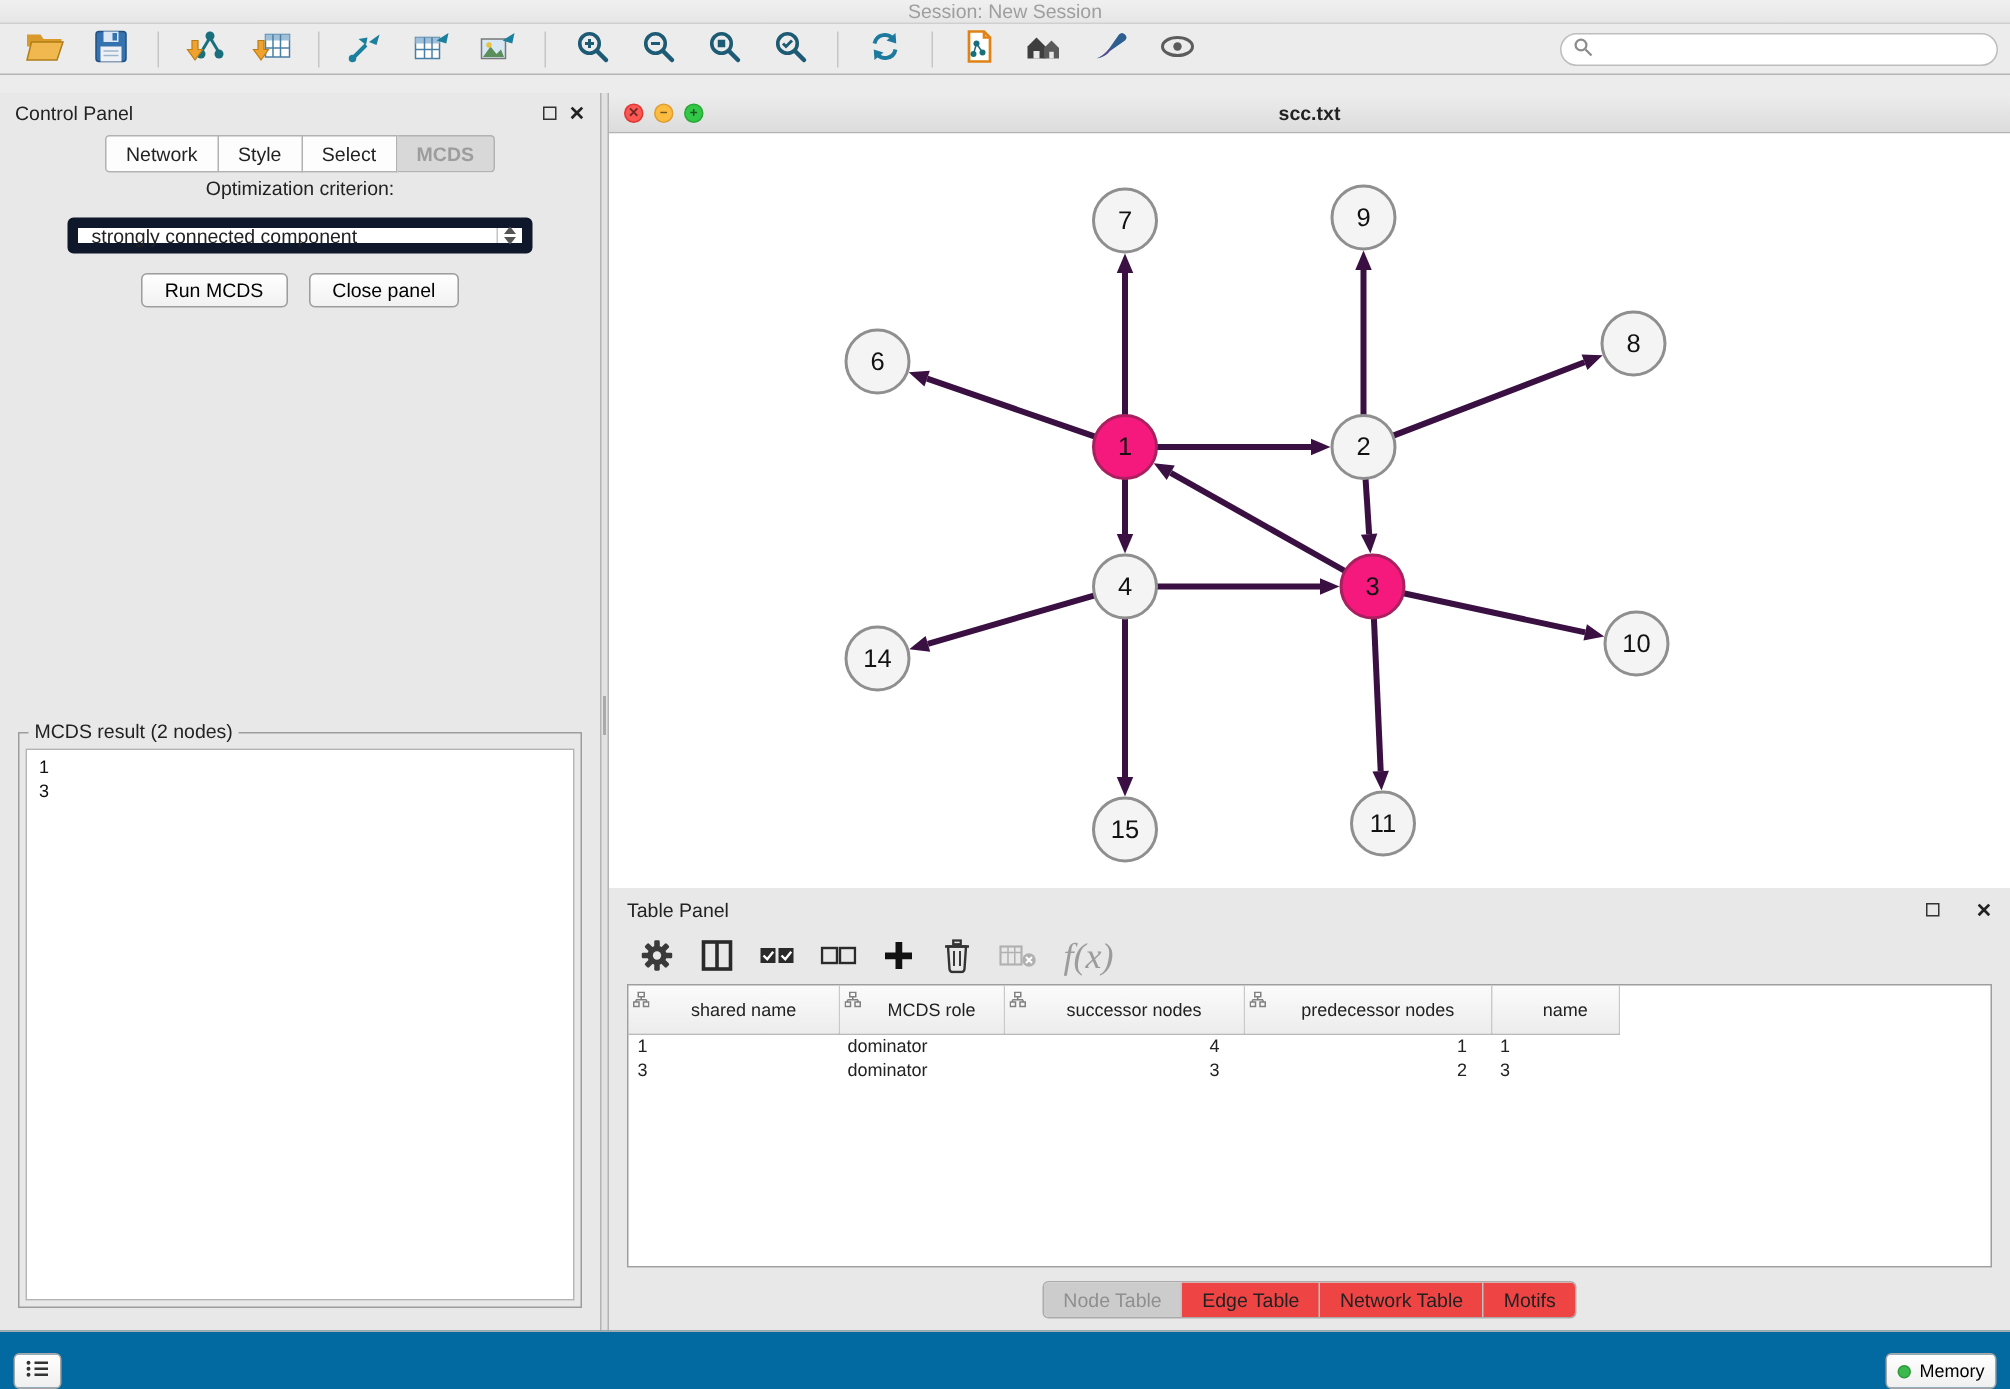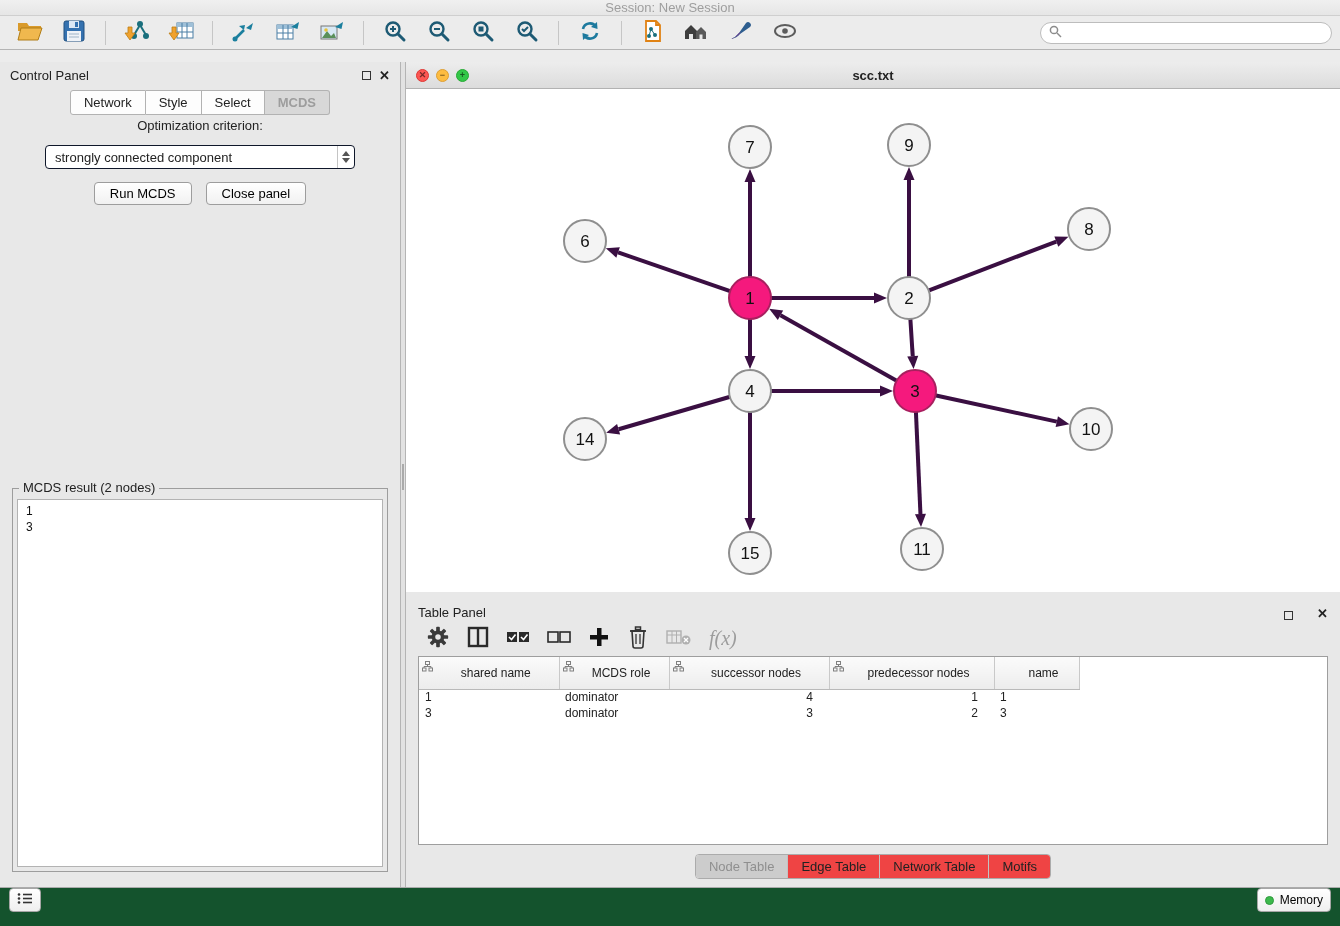--- a/index.html
+++ b/index.html
@@ -50,21 +50,21 @@
     padding:4px 13px; background:#fdfdfd; border:1px solid #b2b2b2; border-left:none;
     font-size:13px;
   }
   .cp-tab:first-child { border-left:1px solid #b2b2b2; border-radius:3px 0 0 3px; }
   .cp-tab:last-child { border-radius:0 3px 3px 0;font-weight:bold; }
   .cp-tab.active { background:#d8d8d8; color:#9d9d9d; }
   .cp-content { flex:1; position:relative; text-align:center; padding-top:3px; }
   .opt-label { margin-bottom:12px; }
   .combo {
     width:310px; height:24px; margin:0 auto; background:#fff;
-    border:1px solid #0f172a; border-radius:4px; position:relative;
+    border:7px solid #0f172a; border-radius:4px; position:relative;
     display:flex; align-items:center; padding-left:9px; text-align:left;
   }
   .combo-stepper {
     position:absolute; right:0; top:0; bottom:0; width:17px;
     border-left:1px solid #c4c4c4; display:flex; flex-direction:column;
     align-items:center; justify-content:center; gap:2px;
   }
   .tri-up { width:0; height:0; border-left:4px solid transparent; border-right:4px solid transparent; border-bottom:5px solid #555; }
   .tri-dn { width:0; height:0; border-left:4px solid transparent; border-right:4px solid transparent; border-top:5px solid #555; }
   .cp-buttons { margin-top:13px; display:flex; justify-content:center; gap:14px; }
@@ -97,46 +97,46 @@
   }
   .lights { position:absolute; left:10px; top:0; bottom:0; display:flex; align-items:center; gap:7px; }
   .light { width:13px; height:13px; border-radius:50%; display:flex; align-items:center; justify-content:center;
            font-size:9px; font-weight:bold; color:rgba(0,0,0,0.55); line-height:1; }
   .light.red { background:#fc5753; border:1px solid #df3734; }
   .light.yellow { background:#fdbc40; border:1px solid #de9f34; }
   .light.green { background:#33c748; border:1px solid #27aa35; }
   .nw-canvas { flex:1; background:#fff; position:relative; overflow:hidden; }
   
   .table-panel { flex:1; background:#e8e8e8; display:flex; flex-direction:column; min-height:0; }
-  .tp-header { height:28px; display:flex; align-items:flex-end; padding:0 12px; gap:24px; }
+  .tp-header { height:28px; display:flex; align-items:center; padding:0 12px; gap:24px; }
   .tp-toolbar { height:36px; display:flex; align-items:center; gap:17px; padding:0 20px; }
   .tp-tool { display:flex; align-items:center; justify-content:center; background:none; border:none; }
-  .fx { font-family:"Liberation Serif", serif; font-style:italic; font-size:20px; color:#9c9c9c; }
+  .fx { font-family:"Liberation Serif", serif; font-style:italic; font-size:24px; color:#9c9c9c; }
   .table-container {
     margin:0 12px; flex:1; background:#fff; border:1px solid #9e9e9e; overflow:hidden;
   }
   table.node-table { border-collapse:collapse; table-layout:fixed; width:660px; }
   .node-table th {
     height:32px; font-weight:normal; font-size:12px;
     background:linear-gradient(#fbfbfb,#ececec);
     border-right:1px solid #c9c9c9; border-bottom:1px solid #b9b9b9;
     position:relative; text-align:center; padding:0 2px 0 16px;
   }
   .node-table th .hdr-icon { position:absolute; left:3px; top:4px; }
   .node-table td { height:16px; font-size:12px; padding:0 6px; white-space:nowrap; }
   .tab-strip { height:42px; display:flex; align-items:center; justify-content:center; }
   .seg-group { display:flex; border:1px solid #ababab; border-radius:4px; overflow:hidden; background:#fff; }
   .seg { padding:4px 13px; font-size:13px; border-right:1px solid #c2c2c2; background:#ef4444; }
   .seg:last-child { border-right:none; }
   .seg.active { background:#cccccc; color:#8f8f8f; }
   
   .status-bar {
     position:absolute; left:0; right:0; bottom:0; height:39px;
-    background:#14532d; border-top:1px solid #ababab;
-    display:flex; align-items:flex-start; justify-content:space-between; padding:0 9px;
+    background:#0369a1; border-top:1px solid #ababab;
+    display:flex; align-items:flex-end; justify-content:space-between; padding:0 9px;
   }
   .sb-btn {
     height:24px; display:flex; align-items:center; gap:6px; padding:0 7px;
     background:linear-gradient(#ffffff,#efefef); border:1px solid #a6a6a6; border-radius:4px;
     font-size:12px; font-family:"Liberation Sans",sans-serif;
   }
   .mem-dot { width:9px; height:9px; border-radius:50%; background:#3cb94c; border:1px solid #2f9a3d; }
 </style>
 </head>
 <body>

